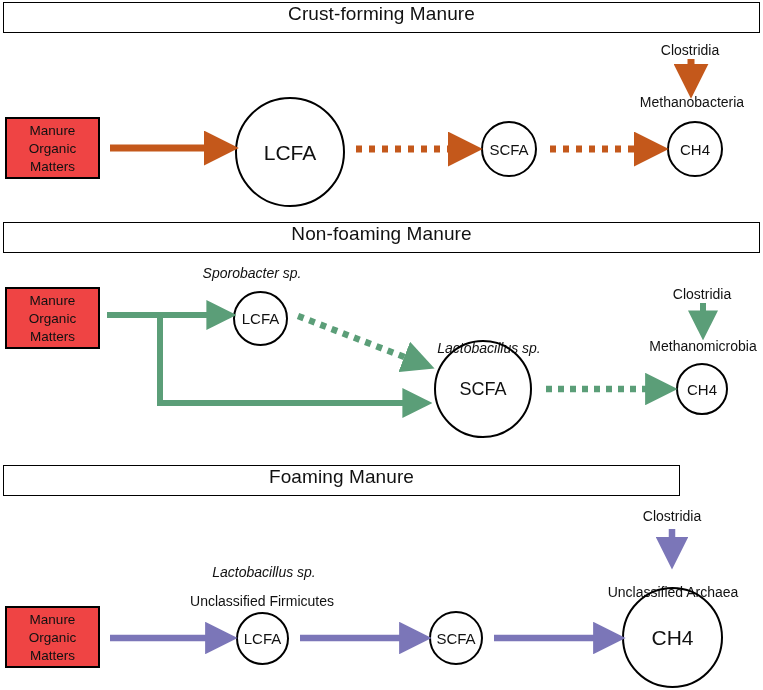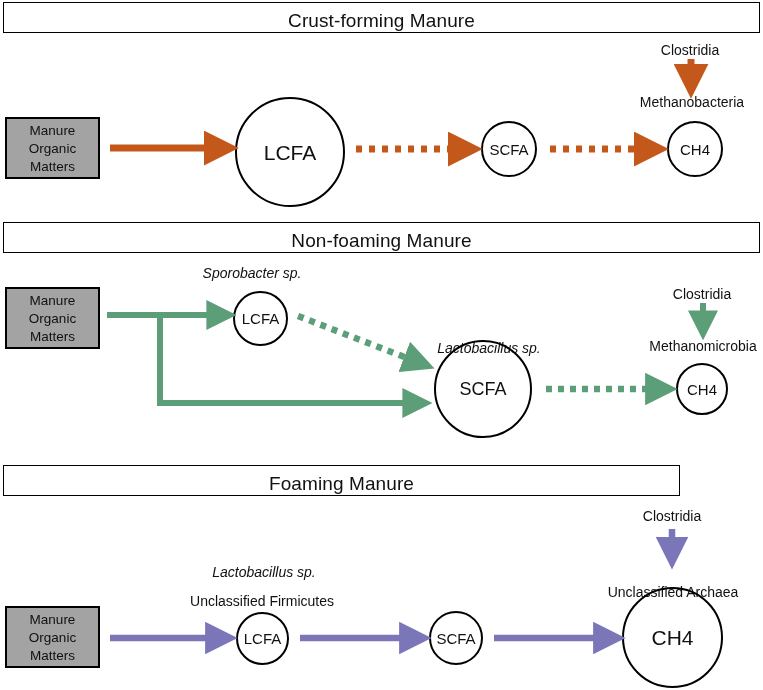--- a/index.html
+++ b/index.html
@@ -21,34 +21,34 @@
     top: 0;
     width: 763px;
     height: 690px;
   }
   .panel-title-box {
     position: absolute;
     border: 1.6px solid #000000;
     box-sizing: border-box;
     background: #ffffff;
     display: flex;
-    align-items: flex-end;
+    align-items: flex-start;
     justify-content: center;
   }
   .panel-title-text {
     font-size: 19px;
     letter-spacing: 0.1px;
     color: #111111;
     white-space: nowrap;
   }
   .source-box {
     position: absolute;
     border: 2.2px solid #000000;
     box-sizing: border-box;
-    background: #a3a3a3;
+    background: #ef4444;
     display: flex;
     flex-direction: column;
     align-items: center;
     justify-content: center;
     padding-top: 1px;
   }
   .source-line {
     font-size: 13.5px;
     line-height: 18px;
     color: #111111;

